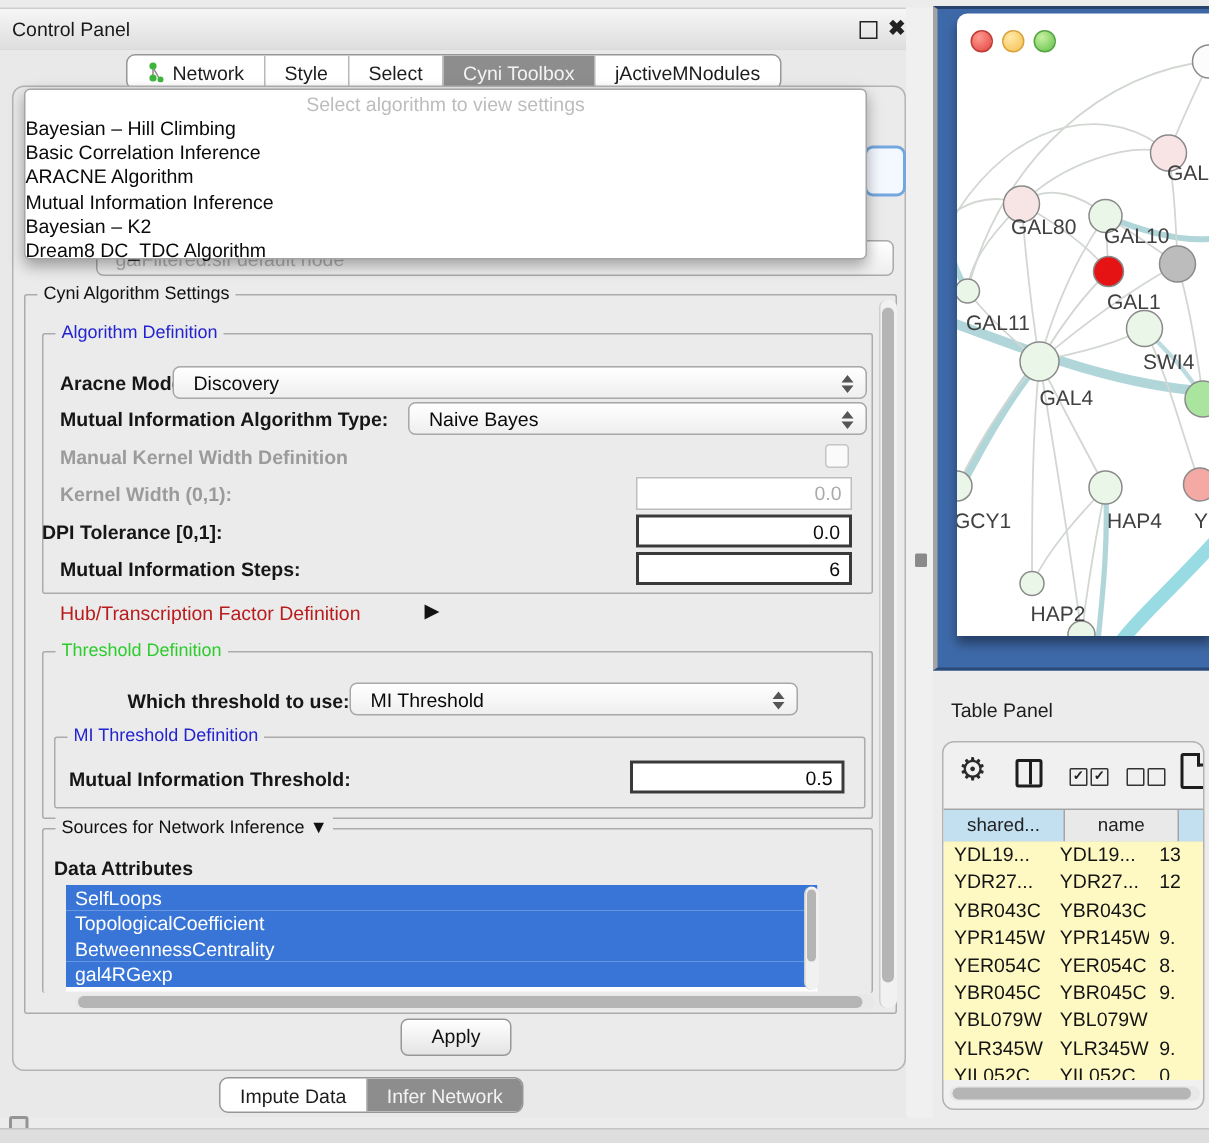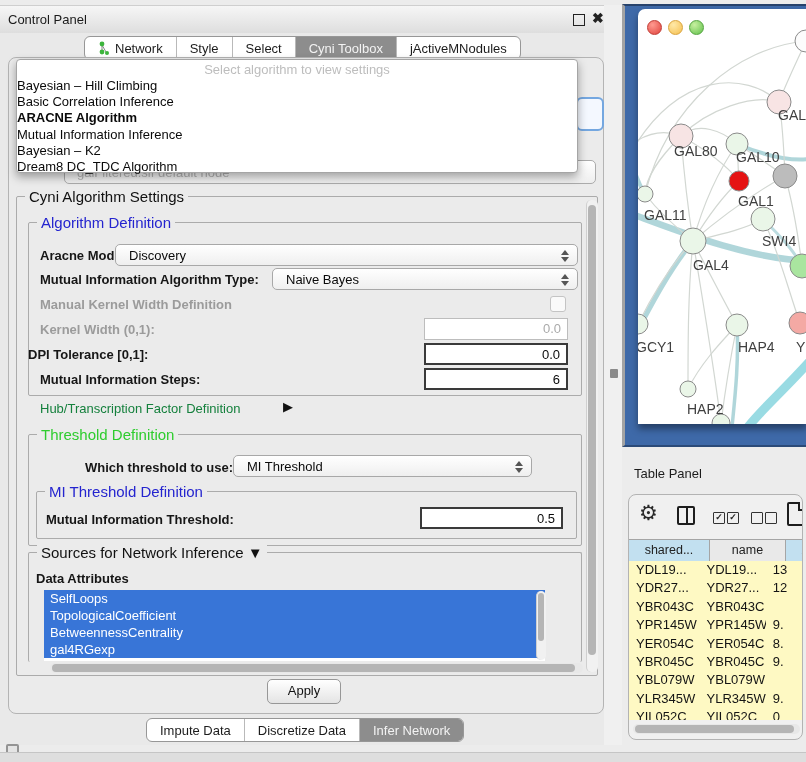--- a/index.html
+++ b/index.html
@@ -28,32 +28,32 @@
   
   .ghost-combo{left:64px;top:160px;width:532px;height:24px;border:1px solid #ababab;border-radius:5px;
     background:linear-gradient(#fff,#eee);font-size:13px;color:#b3b3b3;line-height:24px;padding-left:12px;box-sizing:border-box;z-index:2;}
   .focus-frag{left:576px;top:97px;width:24px;height:30px;border:2px solid #74a7e0;border-radius:6px;background:#f4f8ff;z-index:1;}
 
   
   .popup{left:16px;top:59px;width:562px;height:114px;background:#fff;border:1px solid #a5a5a5;border-radius:4px;
     box-shadow:0 4px 10px rgba(0,0,0,.35);z-index:10;box-sizing:border-box;}
   .popup .ph{text-align:center;color:#bdbdbd;font-size:13px;padding-top:2px;height:16px;}
   .popup .it{font-size:13px;color:#0a0a0a;line-height:16.2px;padding-left:0;white-space:nowrap;}
-  .popup .it.bold{font-weight:bold;}
+  .popup .it.bold{font-weight:normal;}
 
   
   .group{border:1px solid #ababab;border-radius:2px;box-sizing:border-box;}
-  .group-label{position:absolute;top:-9px;left:8px;background:#ebebeb;padding:0 4px;font-size:15px;white-space:nowrap;text-align:center;}
+  .group-label{position:absolute;top:-9px;left:8px;background:#ebebeb;padding:0 4px;font-size:12px;white-space:nowrap;text-align:center;}
   .lbl-black{color:#111;}
   .lbl-blue{color:#2424cf;}
   .lbl-green{color:#2ecc2e;}
 
   .blab{font-size:13px;font-weight:bold;color:#161616;white-space:nowrap;}
   .glab{font-size:13px;font-weight:bold;color:#9b9b9b;white-space:nowrap;}
-  .nlab{font-size:13px;color:#15803d;white-space:nowrap;}
+  .nlab{font-size:13px;color:#b91c1c;white-space:nowrap;}
 
   .combo{border:1px solid #a8a8a8;border-radius:5px;background:linear-gradient(#ffffff,#efefef);height:22px;box-sizing:border-box;}
   .combo .ct{position:absolute;left:13px;top:3px;font-size:13px;color:#0a0a0a;}
   .arrows{position:absolute;right:8px;top:4px;width:8px;height:14px;}
   .arrows .up{position:absolute;top:1px;left:0;width:0;height:0;border-left:4px solid transparent;border-right:4px solid transparent;border-bottom:5px solid #555;}
   .arrows .dn{position:absolute;bottom:1px;left:0;width:0;height:0;border-left:4px solid transparent;border-right:4px solid transparent;border-top:5px solid #555;}
 
   .field{box-sizing:border-box;background:#fff;font-size:13px;text-align:right;padding:2px 6px 0 0;height:22px;}
   .field.dark{border:2px solid #3a3a3a;}
   .field.dim{border:1px solid #bdbdbd;color:#aaa;}
@@ -237,23 +237,20 @@
 
   <div class="abs hs-track" style="left:50px;top:663px;width:533px;height:10px;">
     <div class="thumb" style="position:absolute;left:2px;top:1px;width:523px;height:8px;"></div>
   </div>
 
   <div class="abs applybtn">Apply</div>
 
   <div class="abs tabgroup" id="bottom-tabs">
       <div class="tab">
         <span>Impute Data</span>
-      </div>
-      <div class="tab">
-        <span>Discretize Data</span>
       </div>
       <div class="tab sel">
         <span>Infer Network</span>
       </div>
     </div>
 
   <div class="abs divider"></div>
   <div class="abs div-handle"></div>
 
   <div class="abs bluewin">

